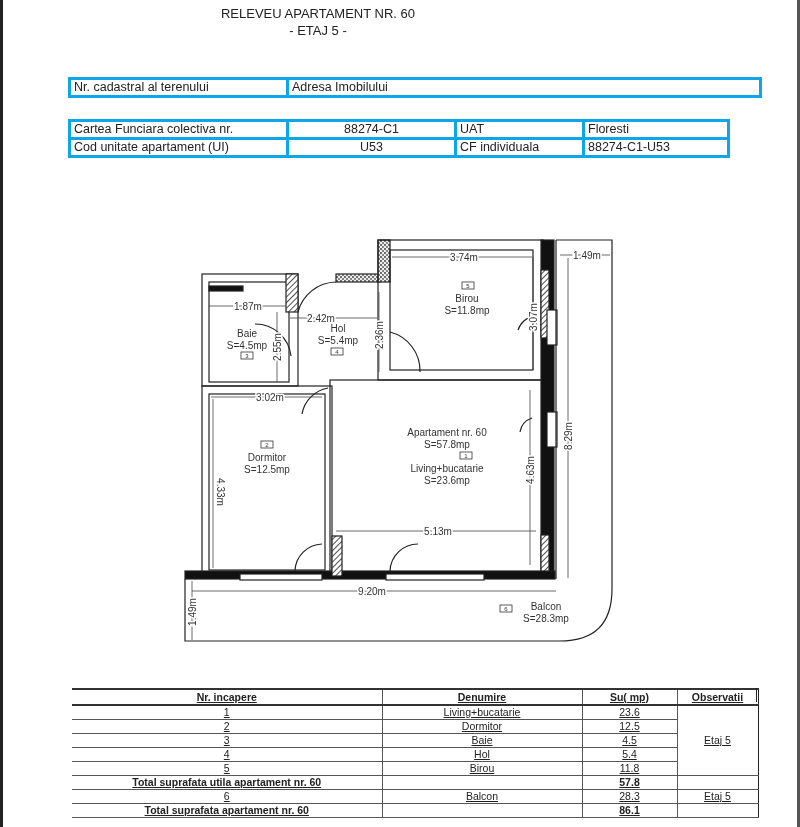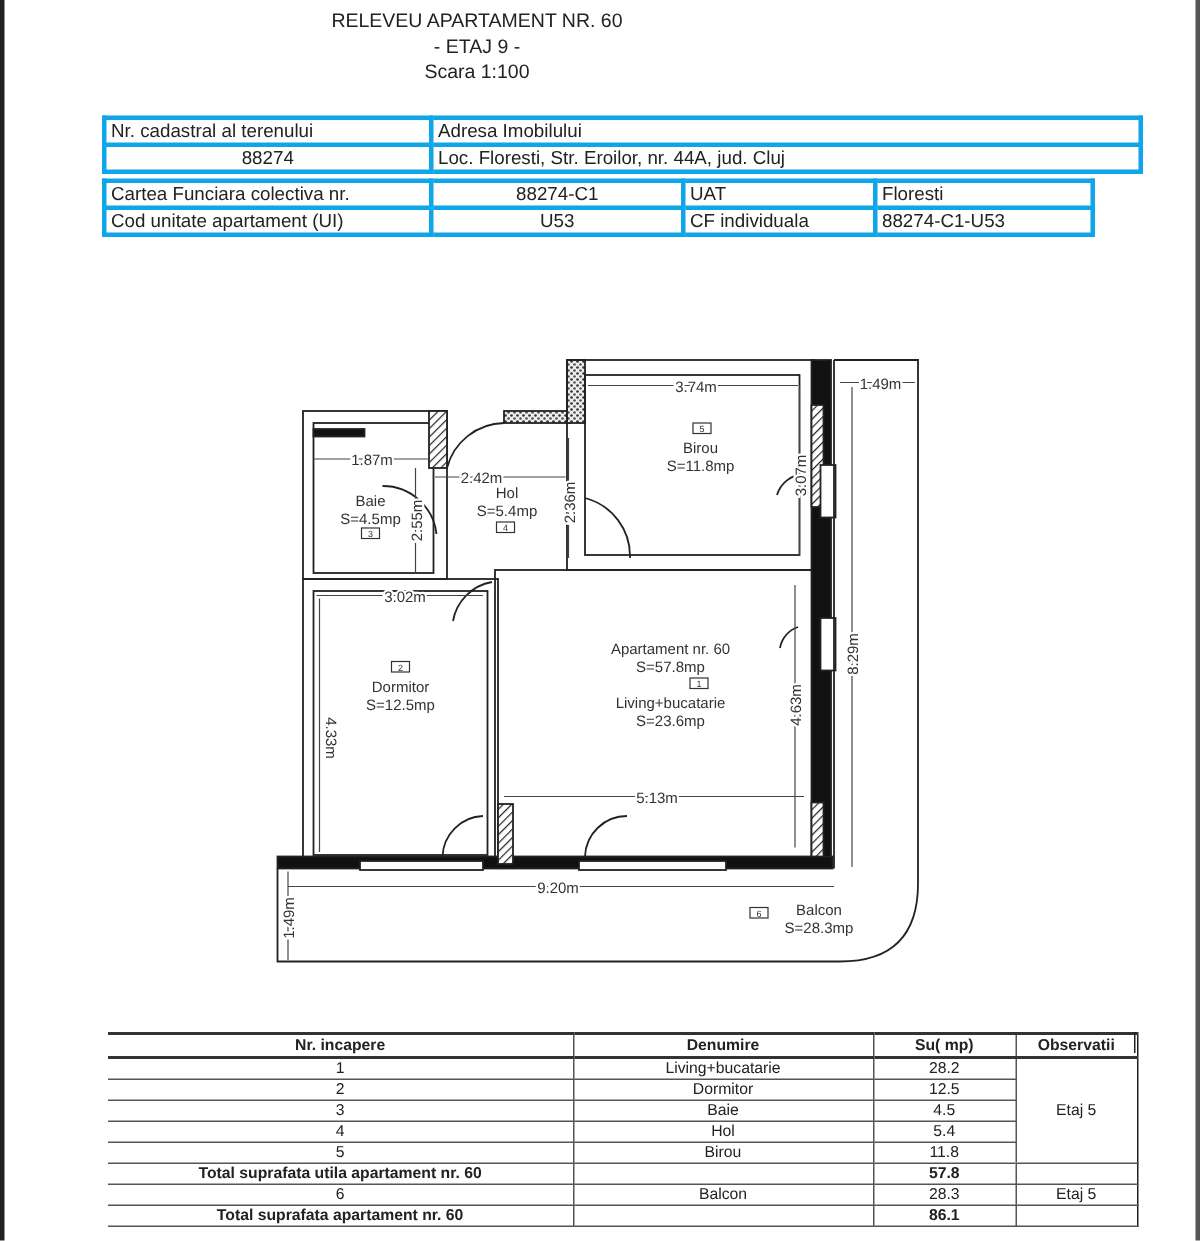--- a/index.html
+++ b/index.html
@@ -19,50 +19,45 @@
   table.info td.c { text-align: center; }
   #t1 { left: 68px; top: 77px; width: 694px; }
   #t2 { left: 68px; top: 119px; width: 662px; }
 
   .plan { position: absolute; left: 0; top: 230px; width: 800px; height: 430px; }
 
   .recap { position: absolute; left: 72px; top: 688px; width: 686px; font-size: 10.5px; }
   .recap-title { text-align: center; font-weight: bold; height: 13px; line-height: 13px; }
   .recap-right-tick { position: absolute; left: 684px; top: 0; width: 1px; height: 14px; background: #222; }
   table.rec { border-collapse: collapse; width: 686px; table-layout: fixed; }
-  table.rec td { height: 13px; line-height: 13px; text-align: center; border-bottom: 1px solid #555; border-right: 1px solid #555; padding: 0; }
+  table.rec td { height: 13px; line-height: 13px; text-align: center; border-bottom: 1px solid #555; border-right: 1px solid #555; padding: 0; text-decoration: underline; }
   table.rec tr.head td { font-weight: bold; border-top: 2px solid #333; border-bottom: 2px solid #333; height: 14px; }
   table.rec tr.total td.b { font-weight: bold; }
   table.rec td.last { border-right: 1px solid #222; margin-left: 12px; }
 </style>
 </head>
 <body>
 
 <div class="frame-left"></div>
 <div class="frame-right"></div>
 
 <div class="title-block">
   <div>RELEVEU APARTAMENT NR. 60</div>
-  <div>- ETAJ 9 -</div>
-  <div>Scara 1:100</div>
+  <div>- ETAJ 5 -</div>
 </div>
 
 <table class="info" id="t1">
   <colgroup>
       <col style="width:218px">
       <col>
     </colgroup>
   <tbody>
       <tr>
     <td>Nr. cadastral al terenului</td>
     <td>Adresa Imobilului</td>
-  </tr>
-  <tr>
-    <td class="c">88274</td>
-    <td>Loc. Floresti, Str. Eroilor, nr. 44A, jud. Cluj</td>
   </tr>
 </tbody>
   </table>
 
 <table class="info" id="t2">
   <colgroup>
       <col style="width:218px">
       <col style="width:168px">
       <col style="width:128px">
       <col>
@@ -224,21 +219,21 @@
     <tbody>
         <tr class="head">
       <td>Nr. incapere</td>
       <td>Denumire</td>
       <td>Su( mp)</td>
       <td class="last">Observatii</td>
     </tr>
     <tr>
       <td>1</td>
       <td>Living+bucatarie</td>
-      <td>28.2</td>
+      <td>23.6</td>
       <td class="last" rowspan="5">Etaj 5</td>
     </tr>
     <tr>
       <td>2</td>
       <td>Dormitor</td>
       <td>12.5</td>
     </tr>
     <tr>
       <td>3</td>
       <td>Baie</td>

